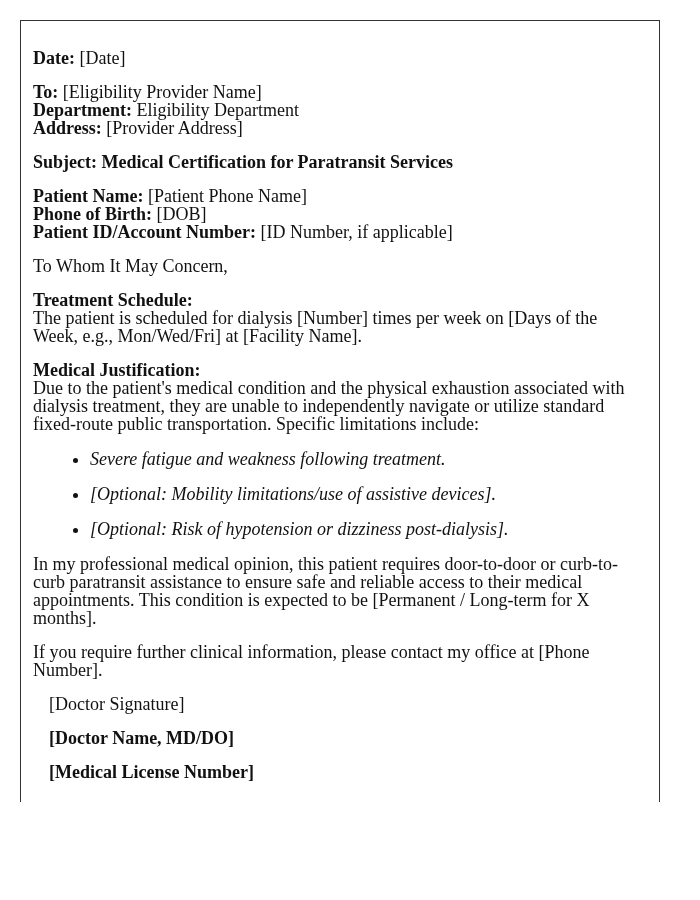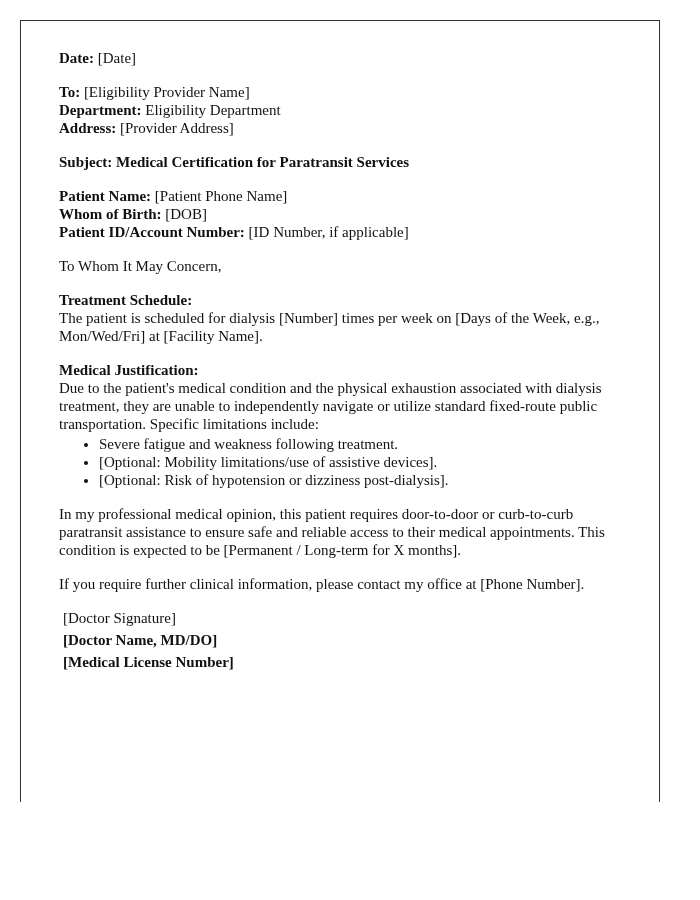--- a/index.html
+++ b/index.html
@@ -1,27 +1,27 @@
 <!DOCTYPE html>
 <html><head>
 <meta charset="utf-8">
 <style>
   html, body { margin: 0; padding: 0; background: #ffffff; }
   body { width: 700px; height: 900px; position: relative; overflow: hidden;
          font-family: "Liberation Serif", "DejaVu Serif", serif; color: #111; }
   .letter {
     position: absolute; left: 20px; top: 20px; width: 640px; height: 782px;
     border-left: 1px solid #333; border-right: 1px solid #333; border-top: 1px solid #333;
-    box-sizing: border-box; padding: 28px 29px 0 38px; font-size: 15px; line-height: 18px;
+    box-sizing: border-box; padding: 28px 29px 0 12px; font-size: 18px; line-height: 18px;
   }
   p { margin: 0 0 16px 0; }
   b { font-weight: bold; }
   ul { margin: 0 0 16px 0; padding-left: 40px; }
-  li { margin: 0; }
-  .sig { margin: 4px; }
+  li { margin: 17px; font-style: italic; }
+  .sig { margin: 16px; }
 </style>
 </head>
 <body>
 
 <div class="letter">
   <p>
     <b>Date:</b>
     <span>[Date]</span>
   </p>
   <p>
@@ -29,21 +29,21 @@
     <span>[Eligibility Provider Name]</span><br>
     <b>Department:</b>
     <span>Eligibility Department</span><br>
     <b>Address:</b>
     <span>[Provider Address]</span>
   </p>
   <p><b>Subject: Medical Certification for Paratransit Services</b></p>
   <p>
     <b>Patient Name:</b>
     <span>[Patient Phone Name]</span><br>
-    <b>Whom of Birth:</b>
+    <b>Phone of Birth:</b>
     <span>[DOB]</span><br>
     <b>Patient ID/Account Number:</b>
     <span>[ID Number, if applicable]</span>
   </p>
   <p>To Whom It May Concern,</p>
   <p>
     <b>Treatment Schedule:</b><br>
     <span>The patient is scheduled for dialysis [Number] times per week on [Days of the Week, e.g., Mon/Wed/Fri] at [Facility Name].</span>
   </p>
   <p style="margin-bottom:2px;">

